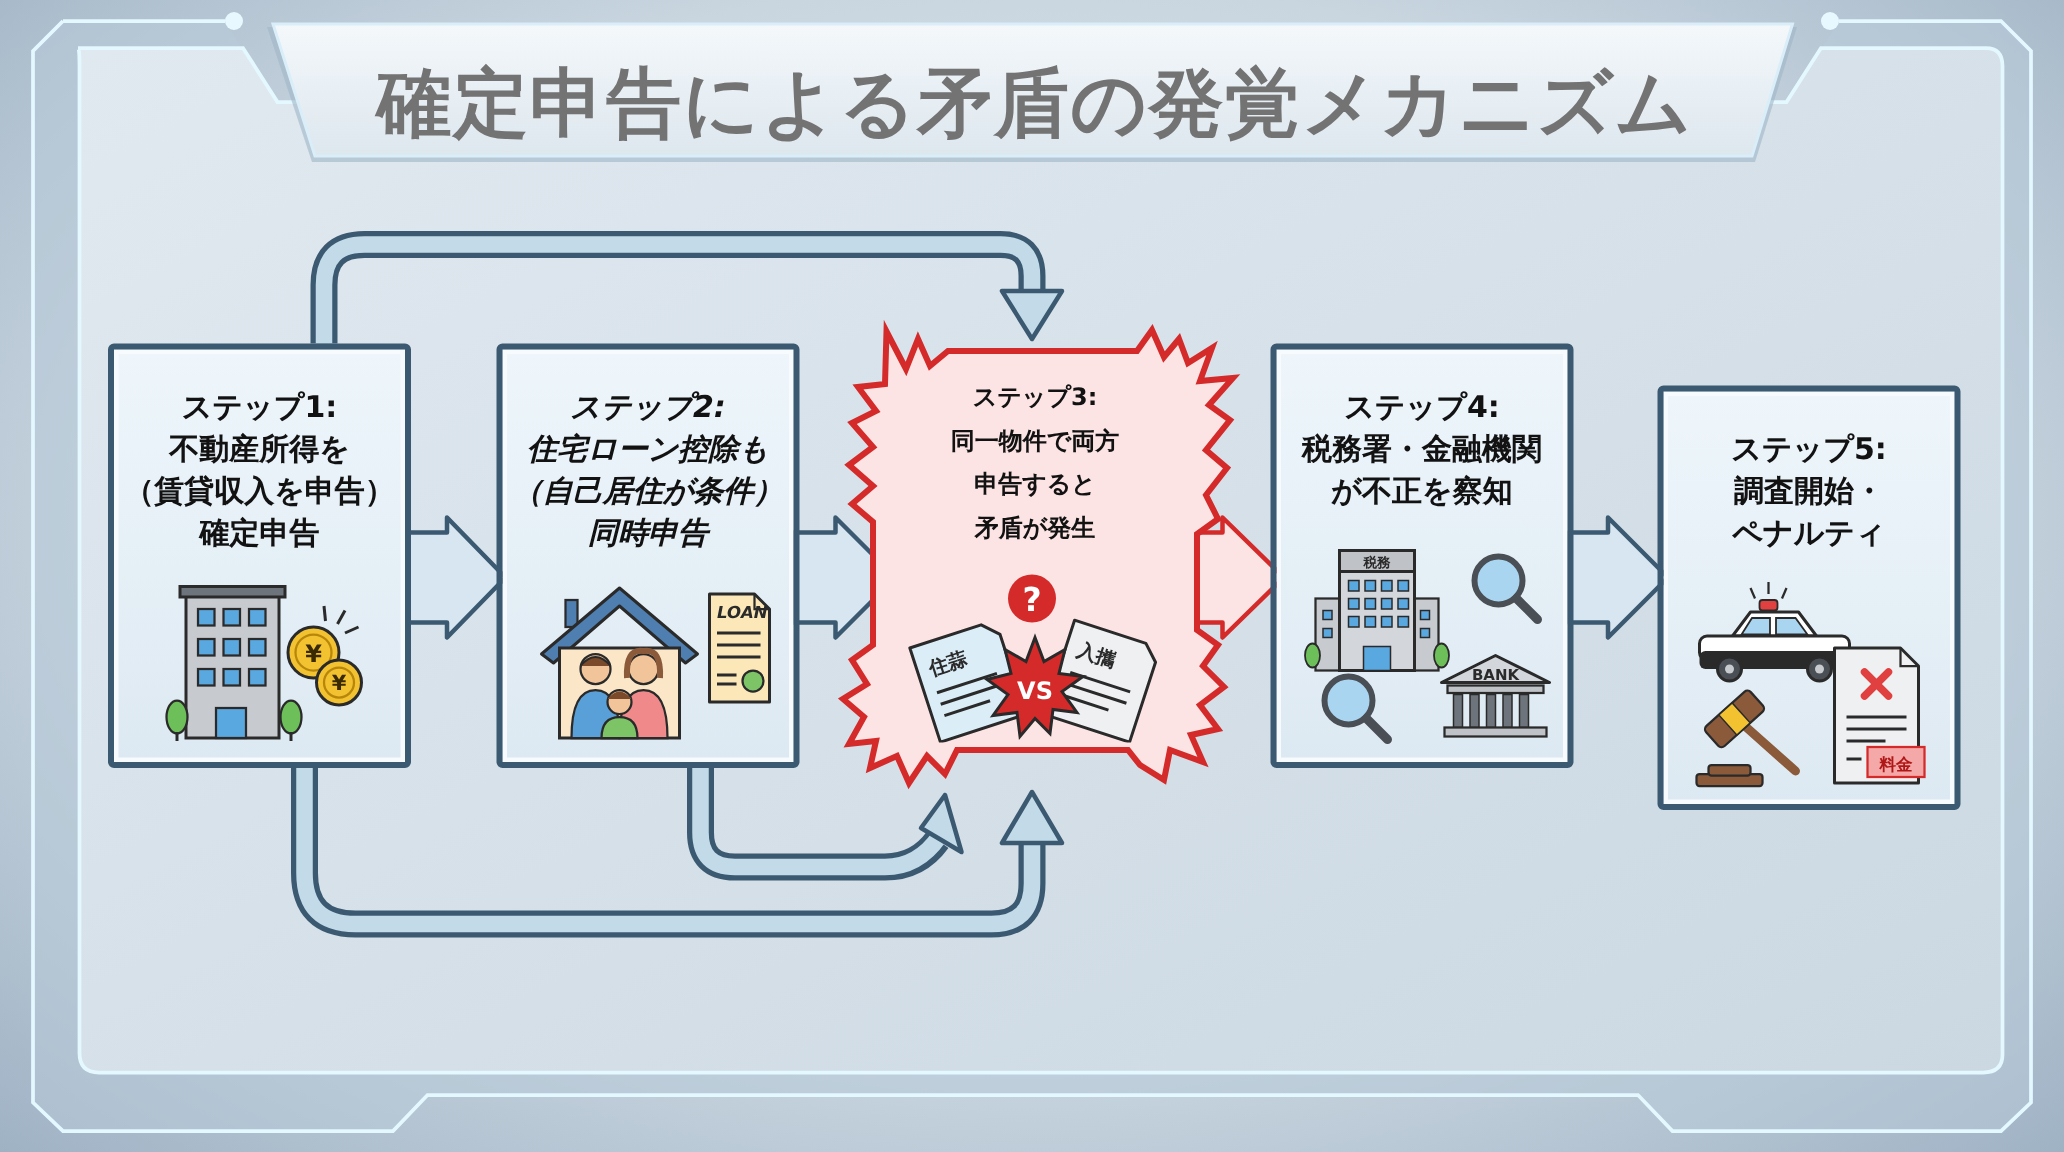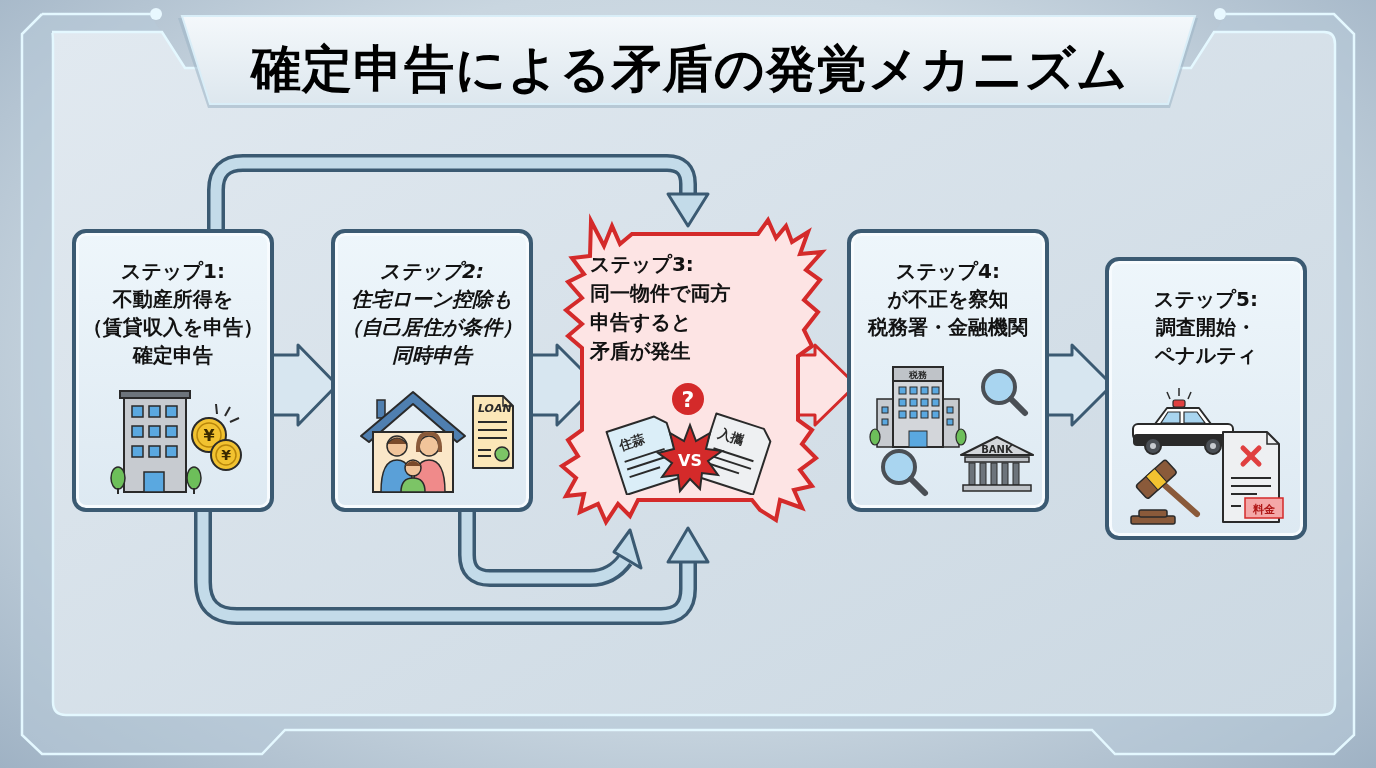--- a/index.html
+++ b/index.html
@@ -5,38 +5,38 @@
   html, body { margin:0; padding:0; }
   body {
     width:1376px; height:768px; overflow:hidden; position:relative;
     background: radial-gradient(ellipse at 50% 45%, #dfe8ef 0%, #c9d6e0 60%, #9fb2c4 100%);
     font-family: "DejaVu Sans", "Liberation Sans", sans-serif;
   }
   .layer { position:absolute; left:0; top:0; width:1376px; height:768px; }
   .title-text {
     position:absolute; left:215px; top:28px; width:950px; height:82px;
     display:flex; align-items:center; justify-content:center;
-    font-size:50px; font-weight:bold; color:#000000; letter-spacing:1px;
+    font-size:50px; font-weight:bold; color:#737373; letter-spacing:1px;
   }
   .card {
     position:absolute; top:229px; width:202px; height:283px;
-    box-sizing:border-box; border:4px solid #3b5a72; border-radius:14px;
+    box-sizing:border-box; border:4px solid #3b5a72; border-radius:4px;
     background: linear-gradient(180deg, #eef6fb 0%, #dde9f2 100%);
     box-shadow: inset 0 0 0 3px #f7fbfe;
   }
   .card-text {
     position:absolute; left:0; top:24px; width:100%;
     text-align:center; font-weight:bold; color:#121212;
     font-size:20px; line-height:28px;
   }
   .card-text .l { display:block; white-space:nowrap; }
   .step3-text {
     position:absolute; left:590px; top:250px; width:200px;
-    font-weight:bold; color:#121212;
-    font-size:20px; line-height:29px;
+    text-align:center; font-weight:bold; color:#121212;
+    font-size:16px; line-height:29px;
   }
   .step3-text .l { display:block; white-space:nowrap; }
   .icon-svg { position:absolute; }
 </style>
 </head>
 <body>
 
 <svg class="layer" viewBox="0 0 1376 768">
   <defs>
     <linearGradient id="innerPanel" x1="0" y1="0" x2="1" y2="1">
@@ -207,22 +207,22 @@
   </g>
   <g>
     <polygon points="90,50 96,66 110,58 106,74 122,76 108,86 118,100 102,98 100,114 90,104 80,116 78,100 62,102 72,88 58,78 74,74 70,58 84,66" fill="#d42a2a" stroke="#2a2a2a" stroke-width="2" stroke-linejoin="miter"></polygon>
     <text x="90" y="91" text-anchor="middle" font-size="16" font-weight="bold" fill="#ffffff" font-family="DejaVu Sans, sans-serif">VS</text>
   </g>
 </svg>
 
 <div class="card" style="left:847px;text-decoration:underline;">
   <div class="card-text">
     <span class="l">ステップ4:</span>
+    <span class="l">税務署・金融機関</span>
     <span class="l">が不正を察知</span>
-    <span class="l">税務署・金融機関</span>
   </div>
   <svg class="icon-svg" style="left:18px;top:128px;" width="170" height="140" viewBox="0 0 170 140">
     <rect x="8" y="38" width="20" height="48" fill="#c7cbd0" stroke="#2a2a2a" stroke-width="1.5"></rect>
     <rect x="70" y="38" width="20" height="48" fill="#c7cbd0" stroke="#2a2a2a" stroke-width="1.5"></rect>
     <rect x="24" y="6" width="50" height="80" fill="#d3d6da" stroke="#2a2a2a" stroke-width="2"></rect>
     <rect x="24" y="6" width="50" height="14" fill="#bfc3c8" stroke="#2a2a2a" stroke-width="2"></rect>
     <text x="49" y="17" text-anchor="middle" font-size="9" font-weight="bold" fill="#2a2a2a" font-family="DejaVu Sans, sans-serif">税務</text>
     <g fill="#5aa8e0" stroke="#2a2a2a" stroke-width="1">
       <rect x="30" y="26" width="7" height="7"></rect>
         <rect x="41" y="26" width="7" height="7"></rect>

